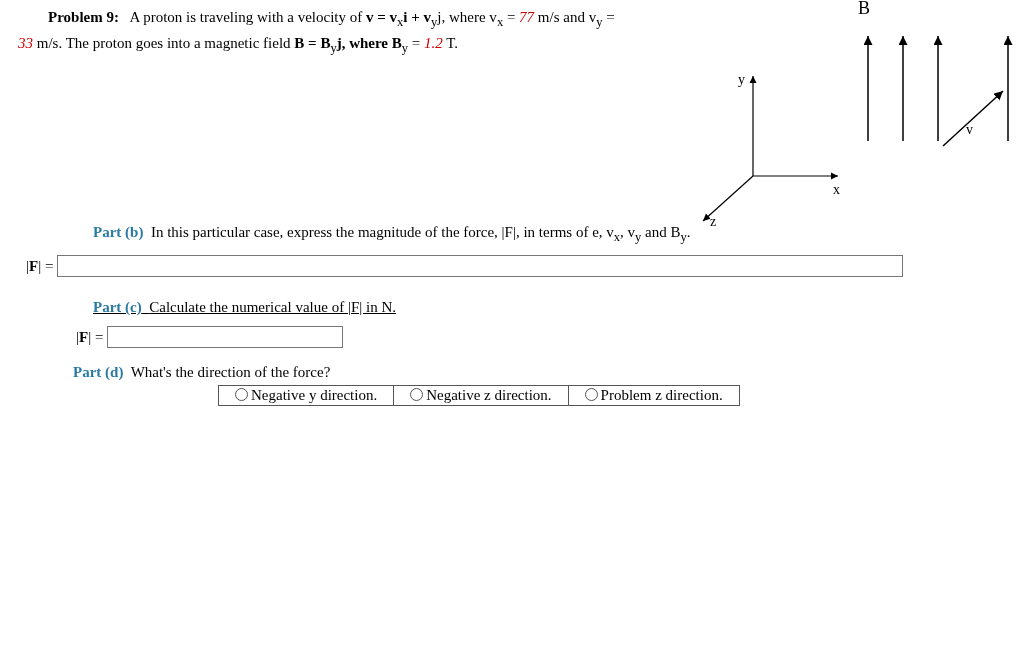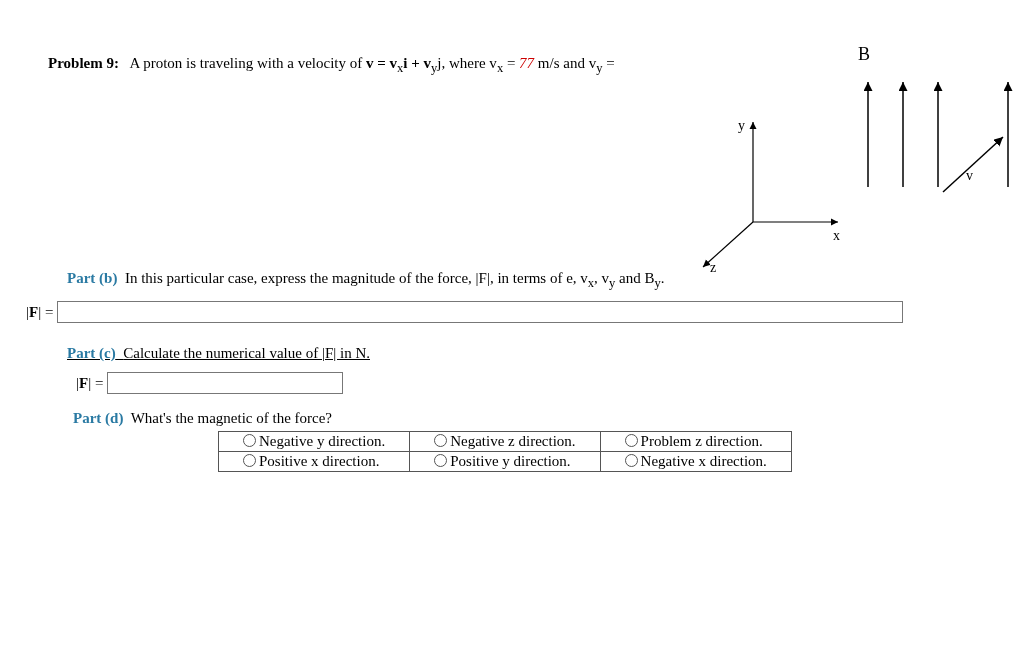--- a/index.html
+++ b/index.html
@@ -11,63 +11,64 @@
     width: 1034px;
     box-sizing: border-box;
   }
   .prob-stmt {
     line-height: 1.5;
     margin-left: 30px;
   }
   .red { color: #c00; font-style: italic; }
   .bold { font-weight: bold; }
   .part-label { color: #2a7aa3; font-weight: bold; }
-  .part-row { margin-left: 49px; margin-top: 12px; }
+  .part-row { margin-left: 75px; margin-top: 12px; }
   .part-row.b { margin-top: 28px; }
   .part-row.d { margin-left: 55px; margin-top: 16px; }
   .eq-row { margin-top: 10px; }
   .eq-row.b { margin-left: 8px; }
   .eq-row.c { margin-left: 58px; }
   .eq-label { display:inline-block; vertical-align: middle; }
   input.ans {
     font-family: "Times New Roman", Times, serif;
     font-size: 14px;
     border: 1px solid #777;
     height: 18px;
     padding: 1px 2px;
     vertical-align: middle;
   }
   input.long { width: 840px; }
   input.short { width: 230px; }
   table.opts { border-collapse: collapse; margin-left: 200px; margin-top: 4px;}
-  table.opts td { border: 1px solid #555; padding: 1px 24px; font-size: 15px; vertical-align: middle;}
+  table.opts td { border: 1px solid #555; padding: 1px 16px; font-size: 15px; vertical-align: middle;}
   .radio-dot {
     display:inline-block;
     width:11px; height:11px;
     border:1px solid #555;
     border-radius:50%;
     margin-right:3px;
     vertical-align:-1px;
   }
   
-  .topwrap { display:flex; align-items:flex-start;margin-top:46px; }
+  .topwrap { display:flex; align-items:flex-start; }
   .stmtcol { flex: 0 0 640px; }
   .diagcol { flex: 1; position: relative; height: 190px; }
   svg { position:absolute; }
   .axlab { font: 14px "Times New Roman"; }
 </style>
 </head>
 <body>
 
 <div class="topwrap">
   <div class="stmtcol">
     <div class="prob-stmt">
       <span class="bold">Problem 9:</span>&nbsp;&nbsp;
       <span>A proton is traveling with a velocity of </span><span class="bold">v = v</span><sub>x</sub><span class="bold">i + v</span><sub>y</sub><span>j, where v</span><sub>x</sub><span> = </span><span class="red">77</span><span> m/s and v</span><sub>y</sub><span> = </span>
       <br>
+      <span style="margin-left:-30px;"><span class="red">33</span><span> m/s. The proton goes into a magnetic field </span><span class="bold">B = B</span><sub>y</sub><span class="bold">j, where B</span><sub>y</sub><span> = </span><span class="red">1.2</span><span> T.</span></span>
     </div>
   </div>
 
   <div class="diagcol">
 
     <svg width="180" height="170" style="left:10px; top:60px;">
       <defs>
         <marker id="ah" markerWidth="8" markerHeight="8" refX="6" refY="3" orient="auto">
           <path d="M0,0 L6,3 L0,6 Z" fill="#000"></path>
         </marker>
@@ -114,28 +115,23 @@
   <span class="part-label">Part (c)</span>&nbsp;
   <span>Calculate the numerical value of |F| in N.</span>
 </div>
 <div class="eq-row c">
   <span class="eq-label">|<span class="bold">F</span>| =</span>
   <input class="ans short" type="text" style="">
 </div>
 
 <div class="part-row d">
   <span class="part-label">Part (d)</span>&nbsp;
-  <span>What's the magnetic of the force?</span>
+  <span>What's the direction of the force?</span>
 </div>
 <table class="opts">
   <tbody>
       <tr>
     <td><span class="radio-dot"></span><span>Negative y direction.</span></td>
     <td><span class="radio-dot"></span><span>Negative z direction.</span></td>
     <td><span class="radio-dot"></span><span>Problem z direction.</span></td>
   </tr>
-  <tr>
-    <td><span class="radio-dot"></span><span>Positive x direction.</span></td>
-    <td><span class="radio-dot"></span><span>Positive y direction.</span></td>
-    <td><span class="radio-dot"></span><span>Negative x direction.</span></td>
-  </tr>
 </tbody>
   </table>
 
 </body></html>

